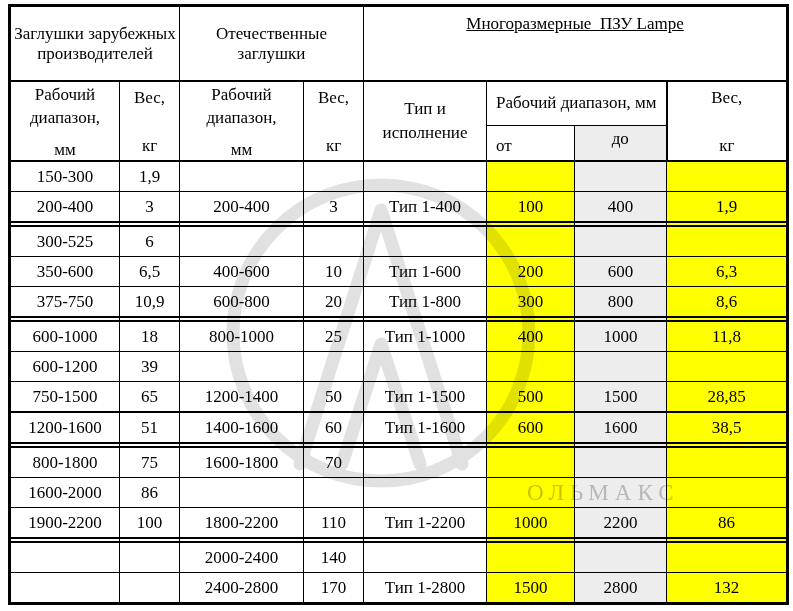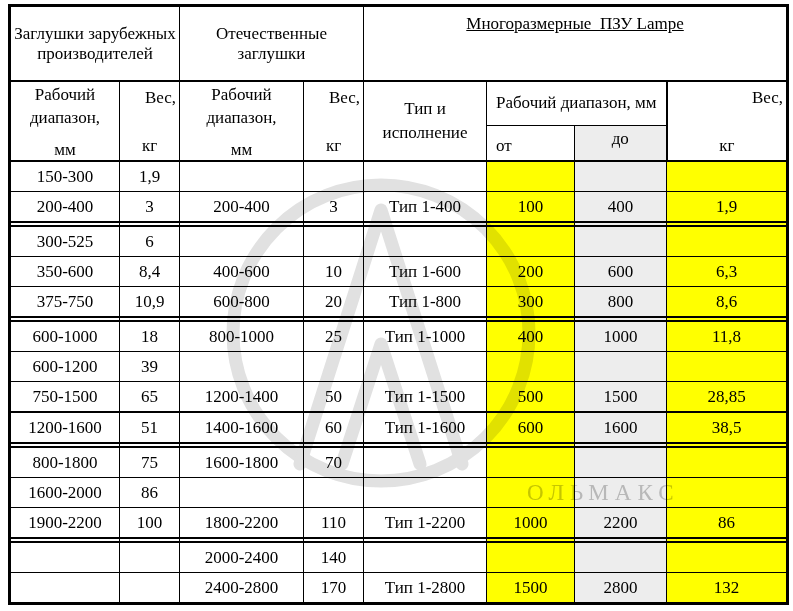--- a/index.html
+++ b/index.html
@@ -27,21 +27,21 @@
     font-weight: normal;
     overflow: hidden;
   }
   
   tr.group-row th { height: 66px; border-bottom: 2.5px solid #000; }
   th.g3 { vertical-align: top; padding-top: 7px; white-space: pre-wrap; text-decoration: underline; }
   
   th.tall { height: 77px; border-bottom: 2.5px solid #000; }
   th.range-h .hl { margin-top: 2px; line-height: 1.35; }
   th.range-h .hu { margin-top: 10px; }
-  th.weight-h .hl { margin-top: 2px; text-align: right; }
+  th.weight-h .hl { margin-top: 2px; }
   th.weight-h .hu { margin-top: 28px; }
   th.type-h { padding: 0 10px; line-height: 1.4; }
   th.range-mm-h { height: 43px; line-height: 1.3; padding: 0 4px; }
   tr.fromto-row th { height: 30px; border-bottom: 2.5px solid #000; }
   th.from-h { text-align: left; vertical-align: bottom; padding: 0 0 4px 9px; }
   th.to-h { vertical-align: top; padding-top: 3px; background: var(--shaded); }
   th.wkg { border-left: 2.5px solid #000; }
 
   
   tbody td { height: 29px; }
@@ -155,21 +155,21 @@
           <td class="c1">6</td>
           <td class="c2"></td>
           <td class="c3"></td>
           <td class="c4"></td>
           <td class="c5"></td>
           <td class="c6"></td>
           <td class="c7"></td>
         </tr>
         <tr>
           <td class="c0">350-600</td>
-          <td class="c1">8,4</td>
+          <td class="c1">6,5</td>
           <td class="c2">400-600</td>
           <td class="c3">10</td>
           <td class="c4">Тип 1-600</td>
           <td class="c5">200</td>
           <td class="c6">600</td>
           <td class="c7">6,3</td>
         </tr>
         <tr>
           <td class="c0">375-750</td>
           <td class="c1">10,9</td>

